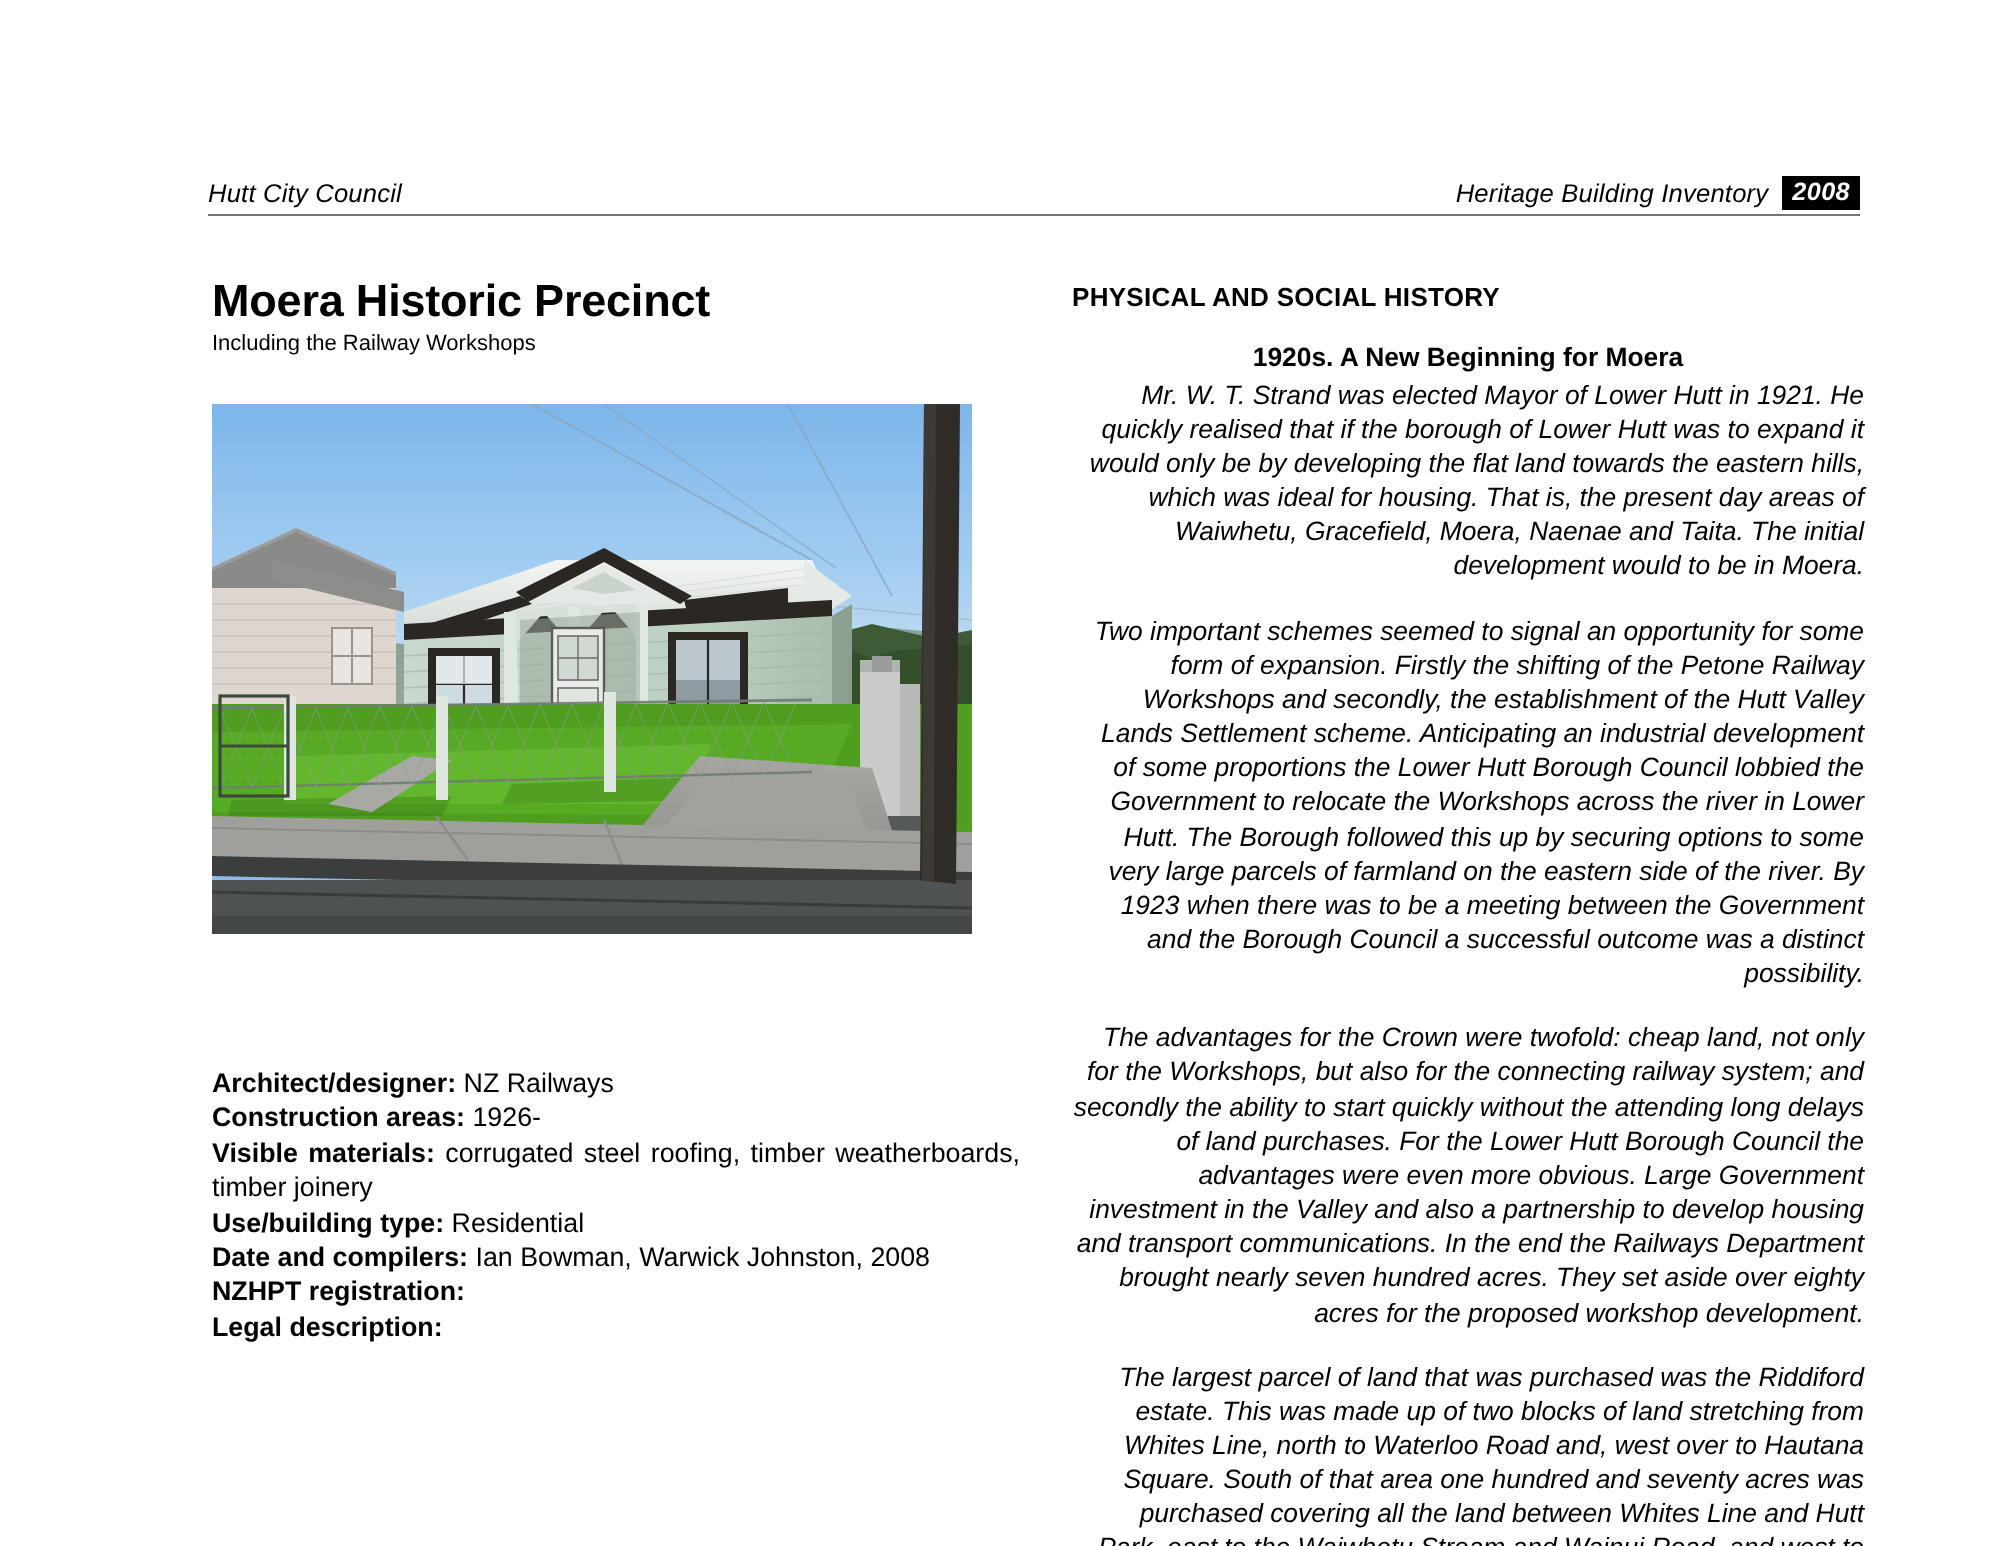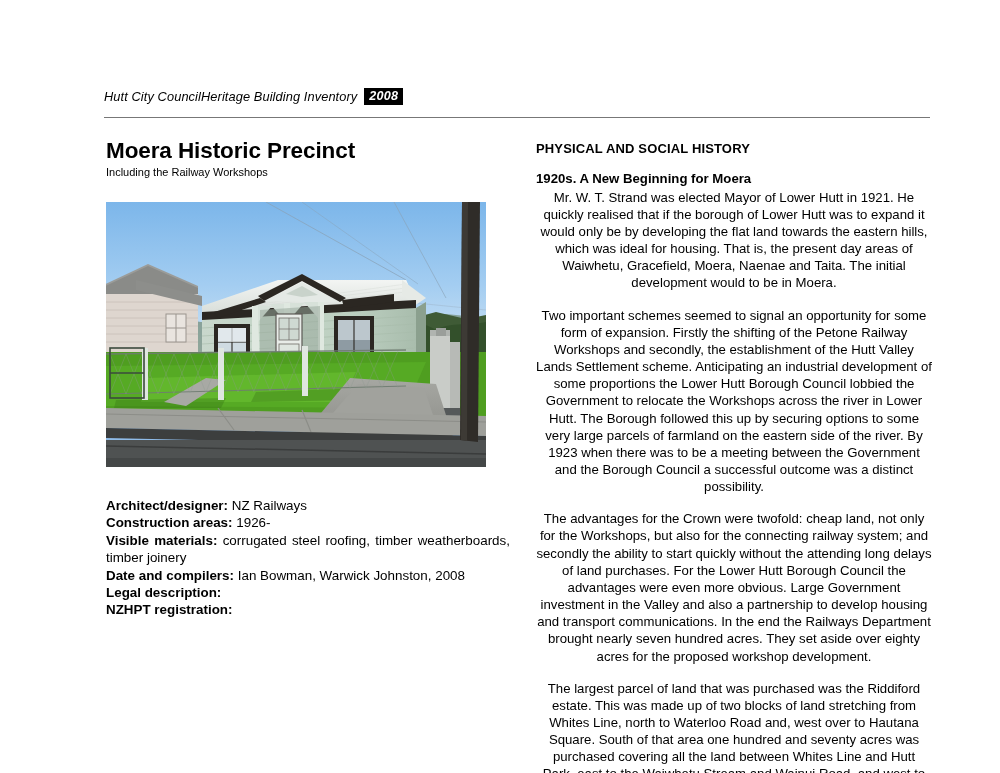--- a/index.html
+++ b/index.html
@@ -24,23 +24,23 @@
   }
 
   
   .header {
     position: absolute;
     left: 104px;
     top: 88px;
     width: 826px;
     display: flex;
     align-items: baseline;
-    justify-content: flex-start;
+    justify-content: space-between;
     border-bottom: 1.3px solid #777777;
-    padding-bottom: 12px;
+    padding-bottom: 2px;
   }
   .header-left {
     font-style: italic;
     font-size: 12.8px;
     letter-spacing: 0.1px;
   }
   .header-right {
     display: flex;
     align-items: center;
     gap: 7px;
@@ -96,21 +96,21 @@
     width: 380px;
     height: 265px;
     margin-top: 22px;
     overflow: hidden;
     background: #8fbbe8;
   }
   .photo svg { display: block; width: 380px; height: 265px; }
 
   
   .meta {
-    margin-top: 30px;
+    margin-top: 66px;
     font-size: 13.4px;
     line-height: 1.30;
   }
   .meta-line {
     margin: 0;
   }
   .meta-line.justify {
     text-align: justify;
     text-align-last: left;
   }
@@ -126,26 +126,28 @@
     font-size: 13.0px;
     font-weight: bold;
     letter-spacing: 0.15px;
     margin: 0 0 15px 0;
   }
   .sub-heading {
     font-size: 13.2px;
     font-weight: bold;
     margin: 0 0 1px 0;
     line-height: 1.26;
+    text-align: center;
   }
   .body-par {
     font-size: 13.2px;
     line-height: 1.30;
     margin: 0 0 15px 0;
-    text-align: center;
+    text-align: right;
+    font-style: italic;
   }
   .body-par:last-child { margin-bottom: 0; }
 
   
   .footer {
     position: absolute;
     left: 104px;
     top: 700px;
     width: 826px;
     border-top: 1.3px solid #777777;
@@ -403,29 +405,33 @@
       </p>
       <p class="meta-line">
         <span class="meta-label">Construction areas:</span>
         <span class="meta-value">1926-</span>
       </p>
       <p class="meta-line justify">
         <span class="meta-label">Visible materials:</span>
         <span class="meta-value">corrugated steel roofing, timber weatherboards, timber joinery</span>
       </p>
       <p class="meta-line">
+        <span class="meta-label">Use/building type:</span>
+        <span class="meta-value">Residential</span>
+      </p>
+      <p class="meta-line">
         <span class="meta-label">Date and compilers:</span>
         <span class="meta-value">Ian Bowman, Warwick Johnston, 2008</span>
       </p>
       <p class="meta-line">
+        <span class="meta-label">NZHPT registration:</span>
+        <span class="meta-value"></span>
+      </p>
+      <p class="meta-line">
         <span class="meta-label">Legal description:</span>
-        <span class="meta-value"></span>
-      </p>
-      <p class="meta-line">
-        <span class="meta-label">NZHPT registration:</span>
         <span class="meta-value"></span>
       </p>
     </div>
   </div>
 
   <div class="col-right">
     <h2 class="section-heading">PHYSICAL AND SOCIAL HISTORY</h2>
     <h3 class="sub-heading">1920s. A New Beginning for Moera</h3>
     <p class="body-par">Mr. W. T. Strand was elected Mayor of Lower Hutt in 1921.  He quickly realised that if the borough of Lower Hutt was to expand it would only be by developing the flat land towards the eastern hills, which was ideal for housing. That is, the present day areas of Waiwhetu, Gracefield, Moera, Naenae and Taita.  The initial development would to be in Moera.</p>
     <p class="body-par">Two important schemes seemed to signal an opportunity for some form of expansion. Firstly the shifting of the Petone Railway Workshops and secondly, the establishment of the Hutt Valley Lands Settlement scheme. Anticipating an industrial development of some proportions the Lower Hutt Borough Council lobbied the Government to relocate the Workshops across the river in Lower Hutt. The Borough followed this up by securing options to some very large parcels of farmland on the eastern side of the river.  By 1923 when there was to be a meeting between the Government and the Borough Council a successful outcome was a distinct possibility.</p>

